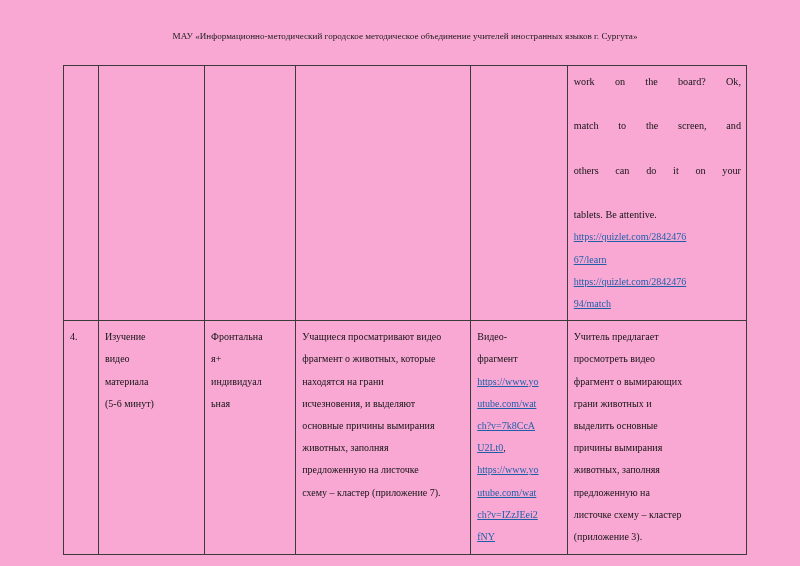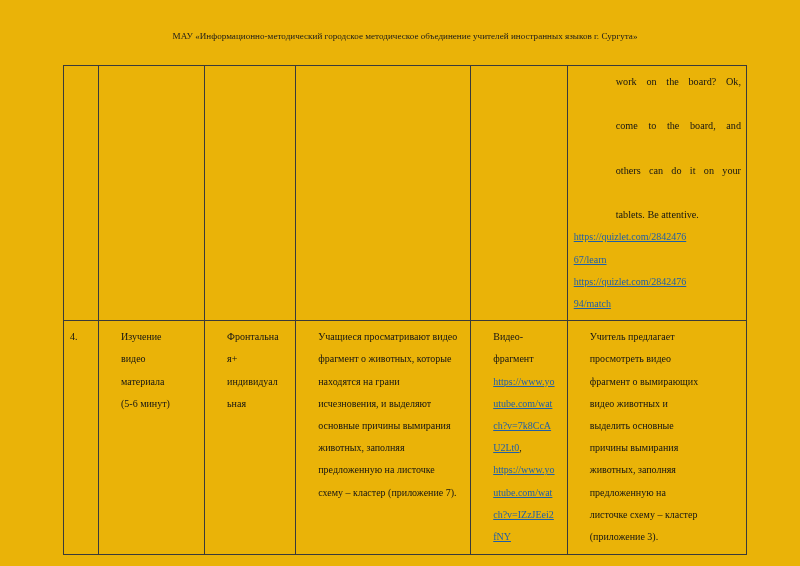--- a/index.html
+++ b/index.html
@@ -13,21 +13,21 @@
     background: #ffffff;
     font-family: "Liberation Serif", "DejaVu Serif", serif;
     color: #000000;
     overflow: hidden;
   }
 
   .page {
     position: relative;
     width: 800px;
     height: 566px;
-    background: #eab308;
+    background: #f9a8d4;
   }
 
   .doc-header {
     position: absolute;
     left: 62px;
     top: 30px;
     width: 686px;
     text-align: center;
     font-size: 9.1px;
     line-height: 13px;
@@ -60,29 +60,27 @@
   .col-form     { width: 86px;  }
   .col-activity { width: 165px; }
   .col-media    { width: 91px;  }
   .col-teacher  { width: 169px; }
 
   .row-1 td { height: 174px; }
   .row-2 td { height: 223px; }
 
   .cell-lines > div {
     white-space: nowrap;
-    margin-left: 16px;
   }
 
   .justified-en {
     text-align: justify;
     text-justify: inter-word;
     font-size: 10.2px;
     line-height: 22.2px;
-    margin-left: 42px;
   }
   .justified-en .ln {
     display: block;
     text-align: justify;
   }
   .justified-en .ln::after {
     content: "";
     display: inline-block;
     width: 100%;
   }
@@ -123,21 +121,21 @@
 
       <tr class="row-1">
         <td class="col-num"></td>
         <td class="col-stage"></td>
         <td class="col-form"></td>
         <td class="col-activity"></td>
         <td class="col-media"></td>
         <td class="col-teacher">
           <div class="justified-en">
             <span class="ln">work on the board? Ok,</span>
-            <span class="ln">come to the board, and</span>
+            <span class="ln">match to the screen, and</span>
             <span class="ln">others can do it on your</span>
             <span class="ln last">tablets. Be attentive.</span>
           </div>
           <div>
             <span class="link-line"><a class="doc-link" href="#">https://quizlet.com/2842476</a></span>
             <span class="link-line"><a class="doc-link" href="#">67/learn</a></span>
           </div>
           <div>
             <span class="link-line"><a class="doc-link" href="#">https://quizlet.com/2842476</a></span>
             <span class="link-line"><a class="doc-link" href="#">94/match</a></span>
@@ -187,21 +185,21 @@
             <span class="link-line"><a class="doc-link" href="#">utube.com/wat</a></span>
             <span class="link-line"><a class="doc-link" href="#">ch?v=IZzJEei2</a></span>
             <span class="link-line"><a class="doc-link" href="#">fNY</a></span>
           </div>
         </td>
 
         <td class="col-teacher cell-lines">
           <div>Учитель предлагает</div>
           <div>просмотреть видео</div>
           <div>фрагмент о вымирающих</div>
-          <div>видео животных и</div>
+          <div>грани животных и</div>
           <div>выделить основные</div>
           <div>причины вымирания</div>
           <div>животных, заполняя</div>
           <div>предложенную на</div>
           <div>листочке схему – кластер</div>
           <div>(приложение 3).</div>
         </td>
       </tr>
 
     </tbody>

